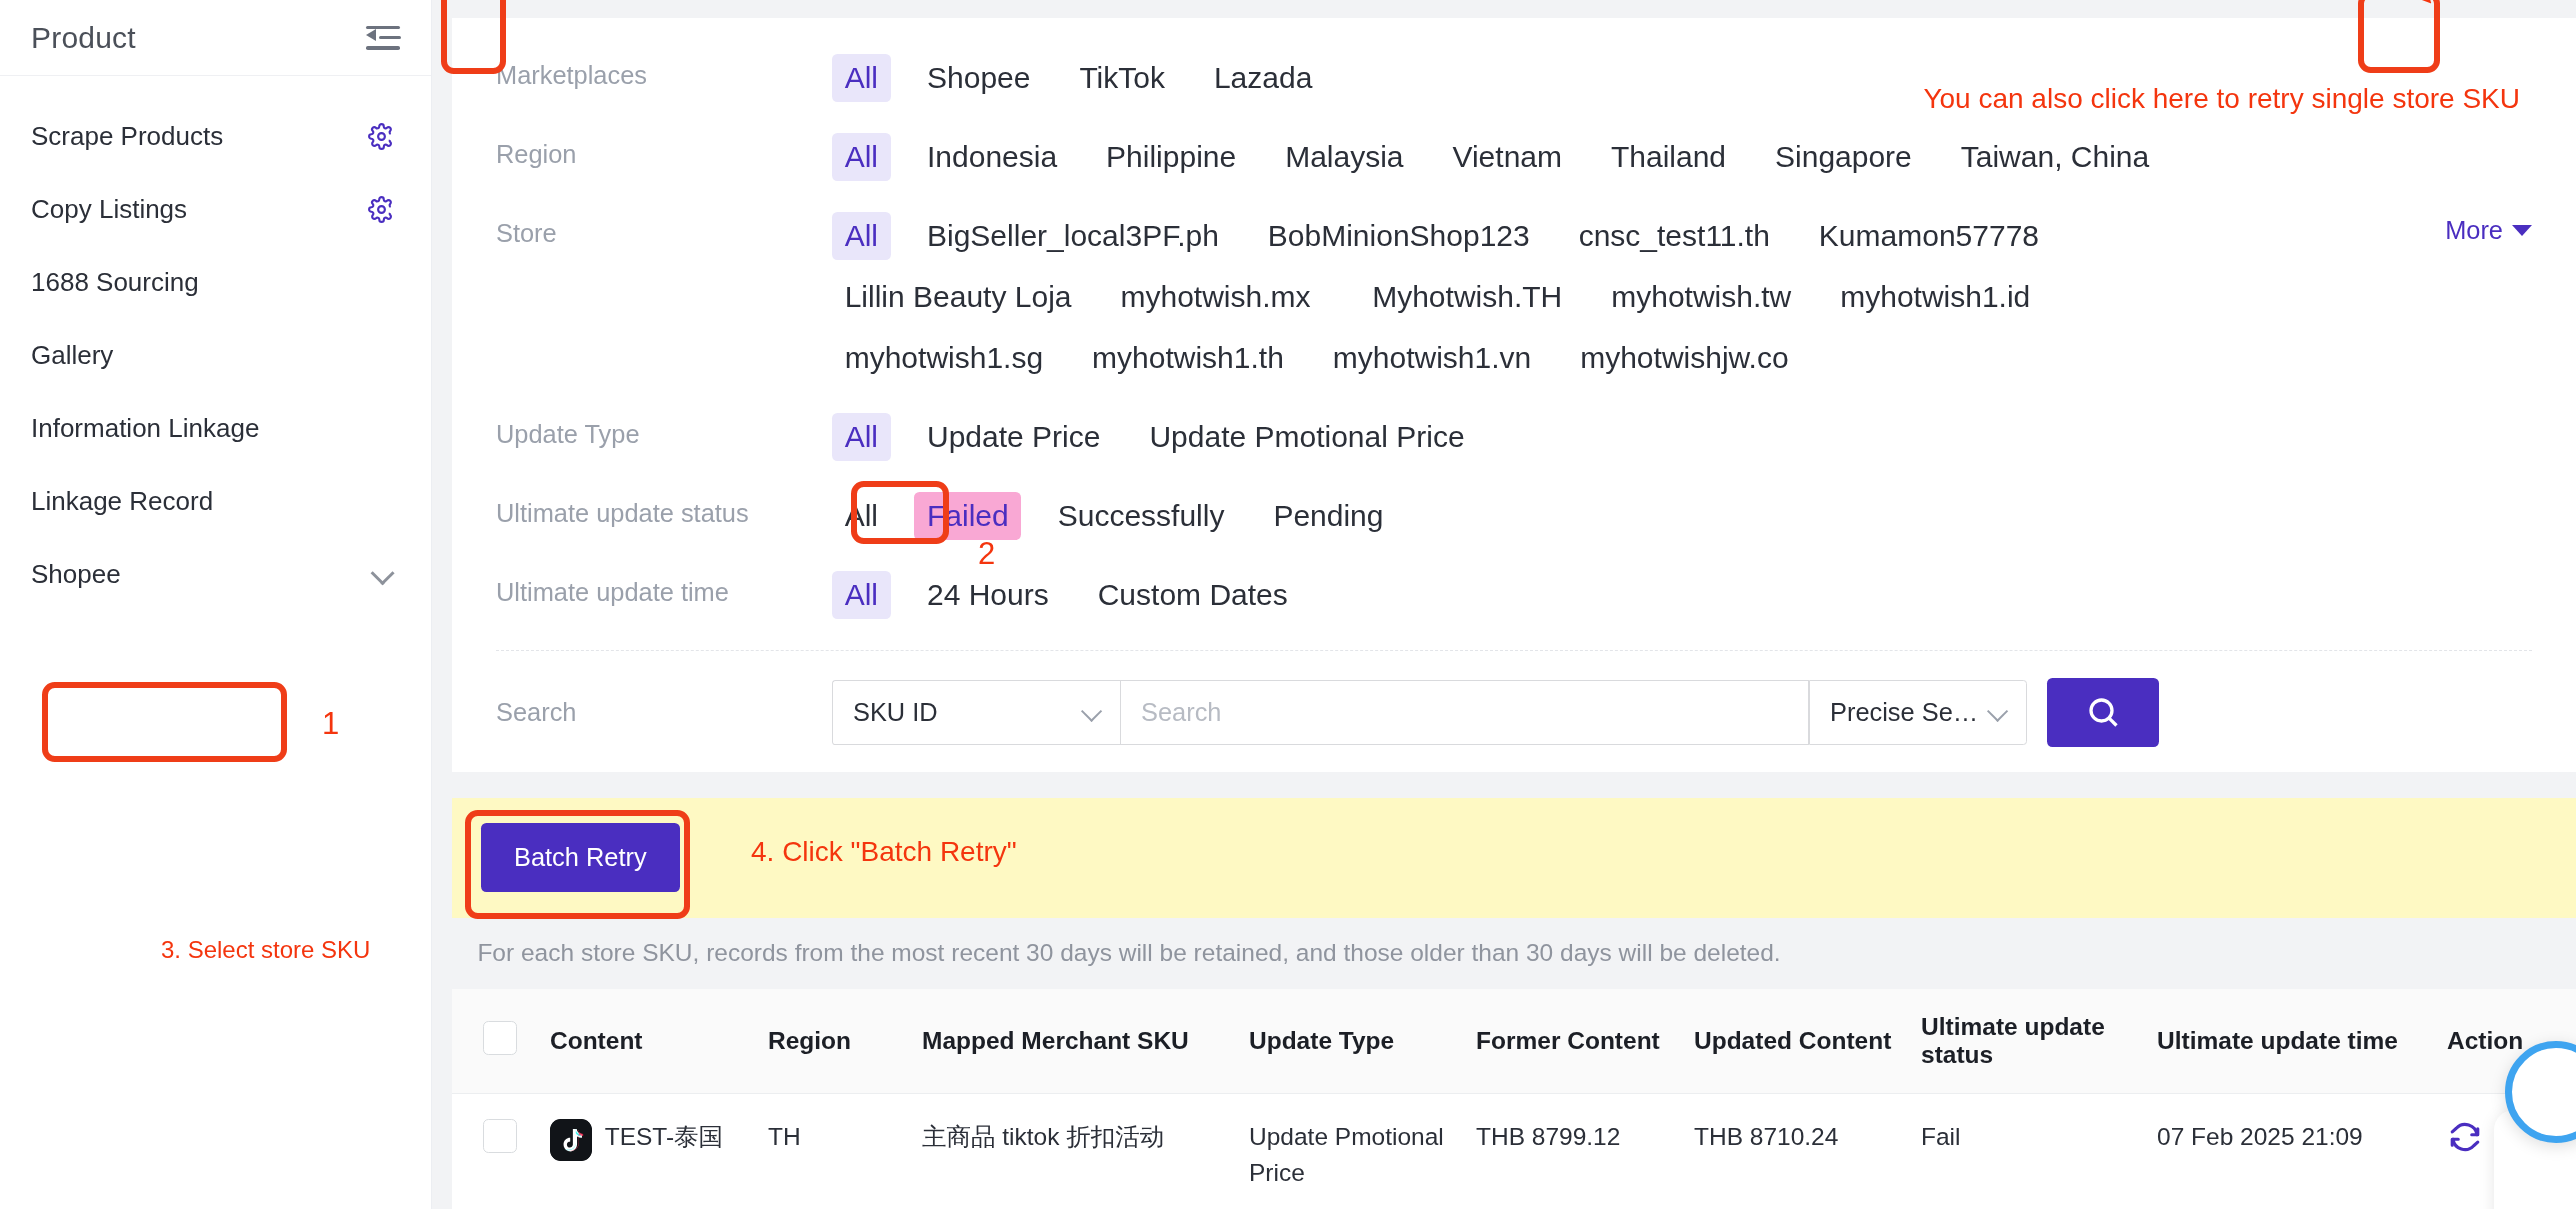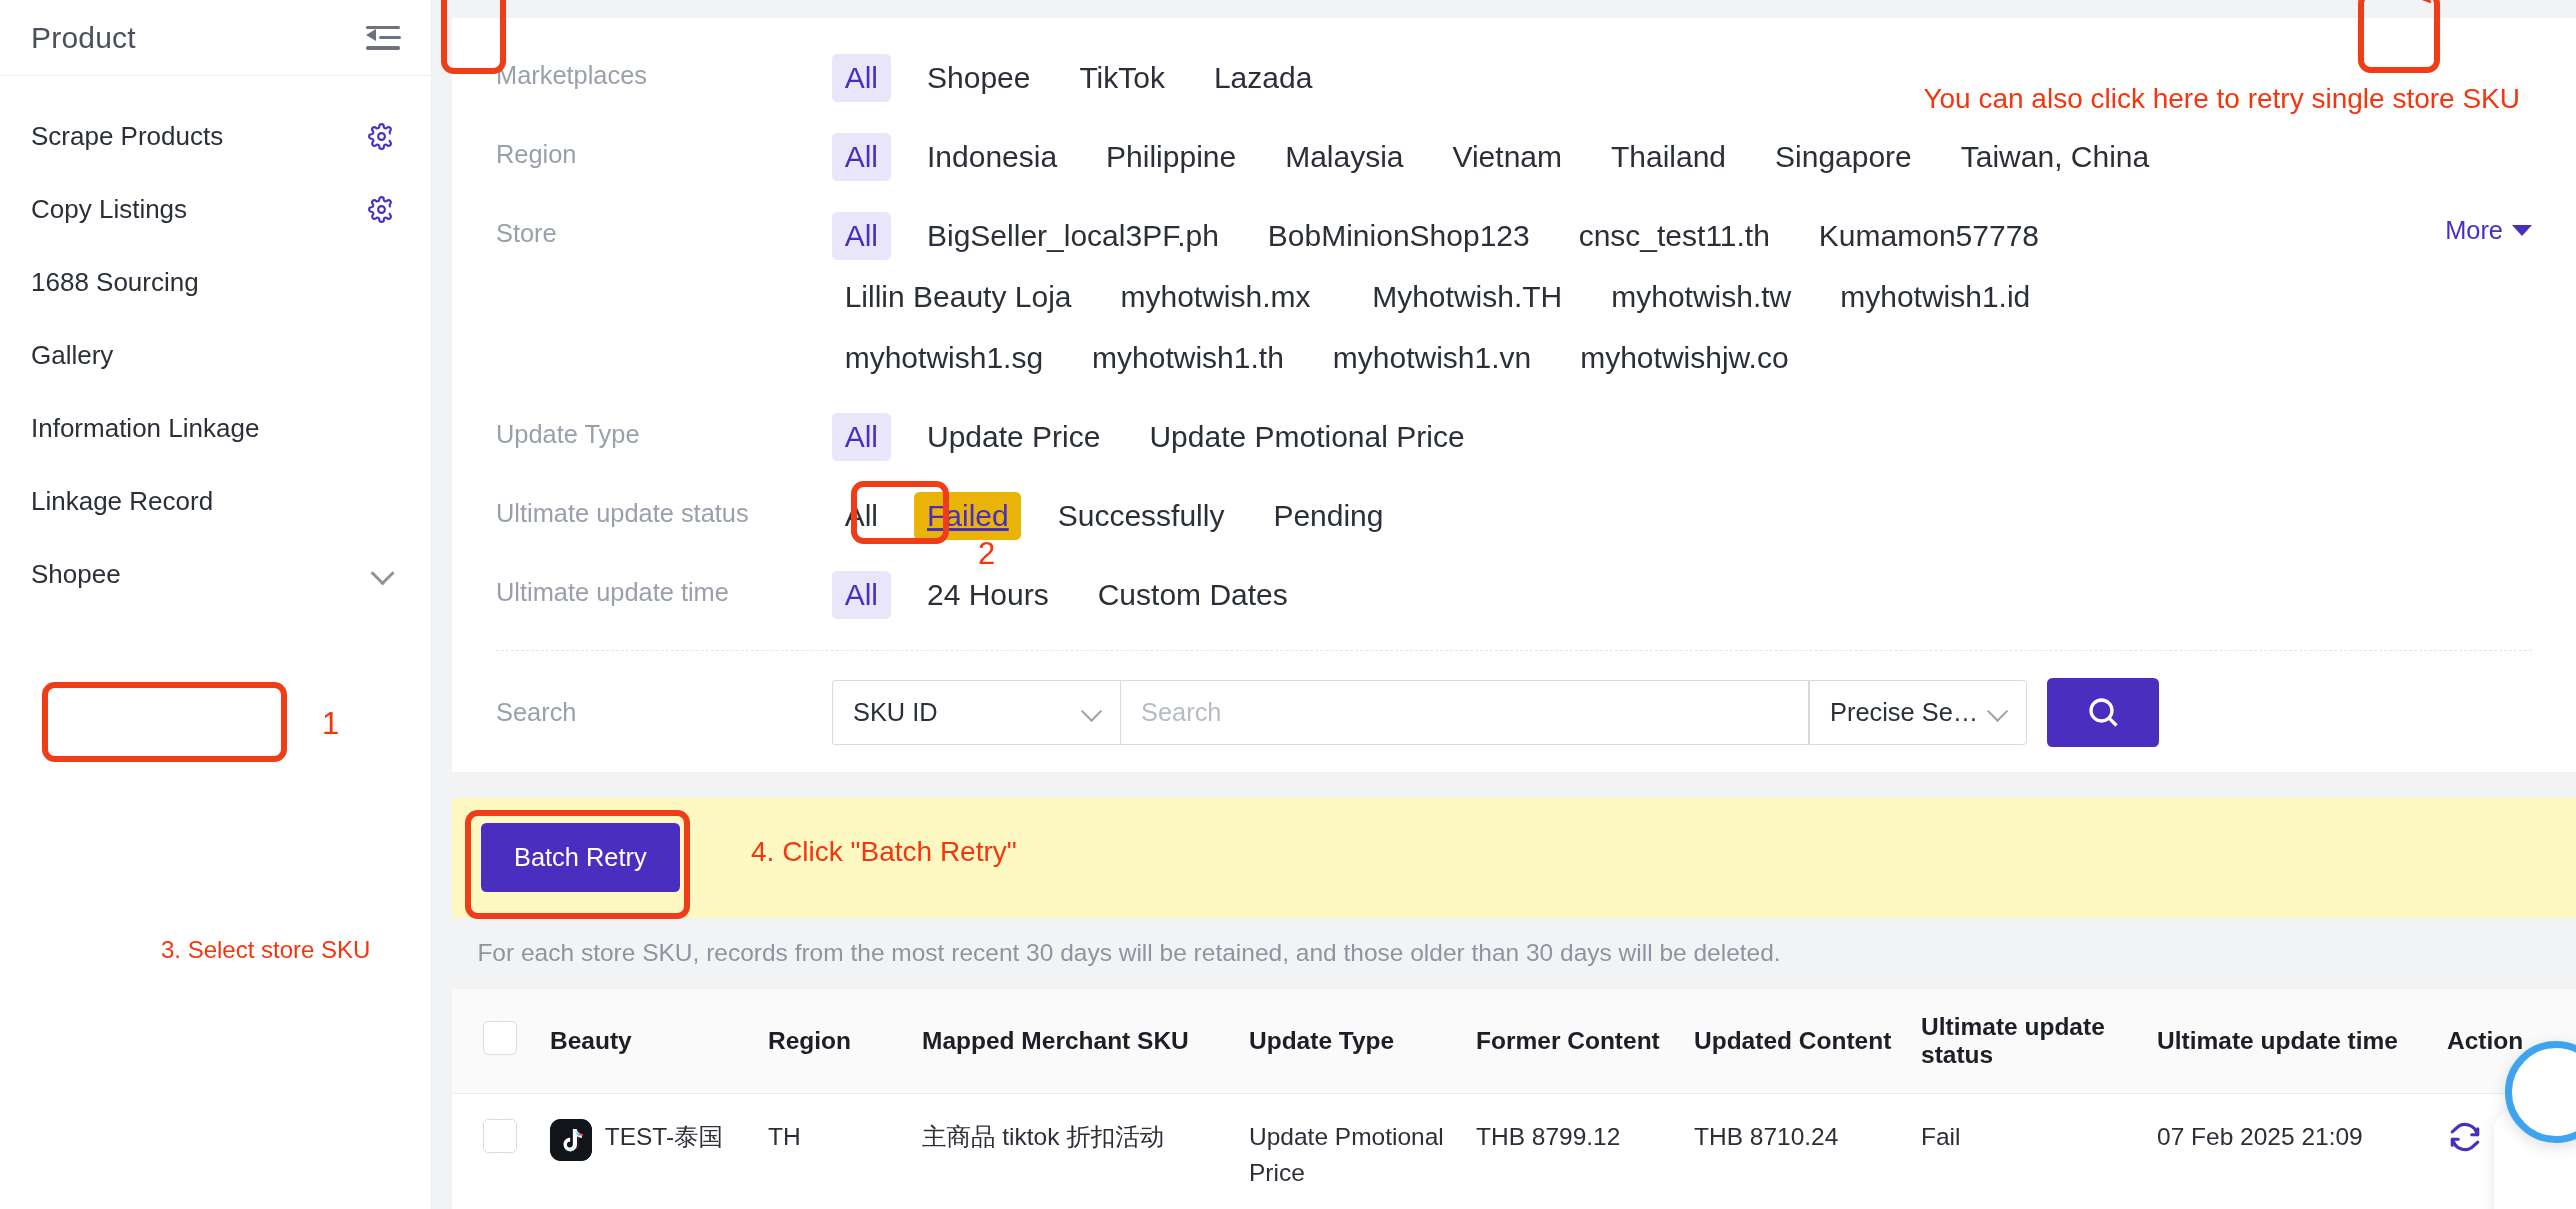--- a/index.html
+++ b/index.html
@@ -101,21 +101,21 @@
     padding-top: 7.3px;
   }
   .fvals { flex: 1 1 auto; display: flex; flex-wrap: wrap; align-items: flex-start; position: relative; }
   .chip {
     font-size: 30px; color: #2b2f38;
     padding: 5.4px 12.7px; margin: 0 23.6px 12.7px 0;
     border-radius: 5.4px; cursor: pointer; white-space: nowrap; line-height: 1.25;
   }
   .chip.sel { background: #e9e6fa; color: #4a2ec0; }
   .chip.plain-all { background: transparent; color: #2b2f38; }
-  .chip.fail-sel { background: #eab308; color: #4a2ec0; text-decoration: underline; }
+  .chip.fail-sel { background: #f9a8d4; color: #4a2ec0; }
   .more-link {
     position: absolute; right: 0; top: 3.6px;
     font-size: 25.4px; color: #4a2ec0; cursor: pointer;
     display: flex; align-items: center; gap: 9px; justify-content: flex-end;
   }
   .caret-down {
     width: 0; height: 0;
     border-left: 10px solid transparent; border-right: 10px solid transparent;
     border-top: 11.8px solid #4a2ec0;
   }
@@ -415,21 +415,21 @@
 
   <div class="notice">For each store SKU, records from the most recent 30 days will be retained, and those older than 30 days will be deleted.</div>
 
   <div class="tbl-wrap">
     <table class="dt">
       <thead>
         <tr>
           <th class="col-chk">
             <span class="cbx"></span>
           </th>
-          <th class="col-store">Beauty</th>
+          <th class="col-store">Content</th>
           <th class="col-reg">Region</th>
           <th class="col-sku">Mapped Merchant SKU</th>
           <th class="col-utype">Update Type</th>
           <th class="col-fc" style="white-space:pre-line;">Former Content</th>
           <th class="col-uc" style="white-space:pre-line;">Updated Content</th>
           <th class="col-ust">Ultimate update status</th>
           <th class="col-utime">Ultimate update time</th>
           <th class="col-act">Action</th>
         </tr>
       </thead>

